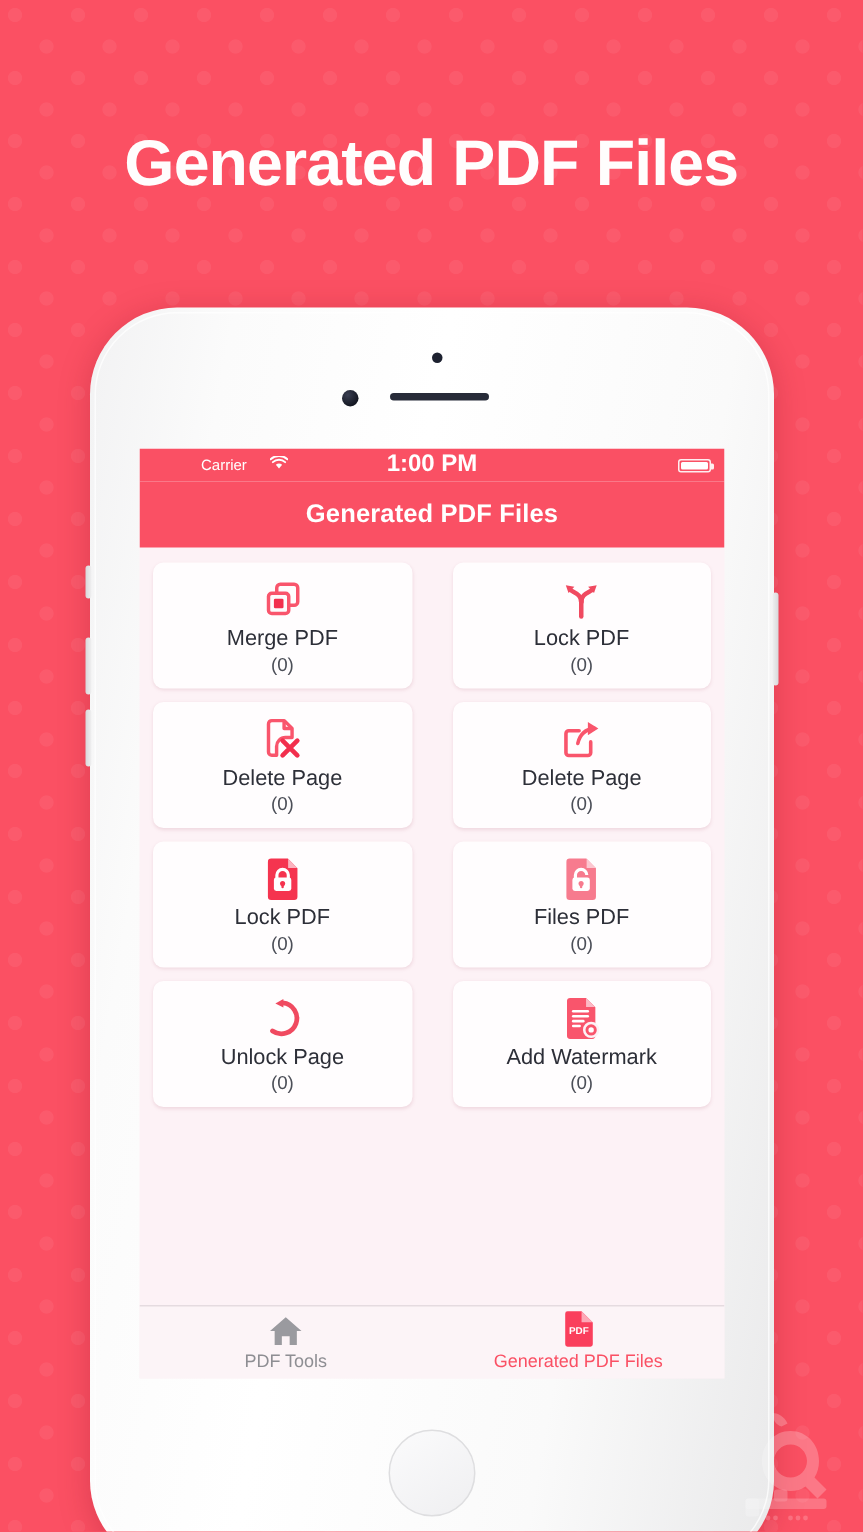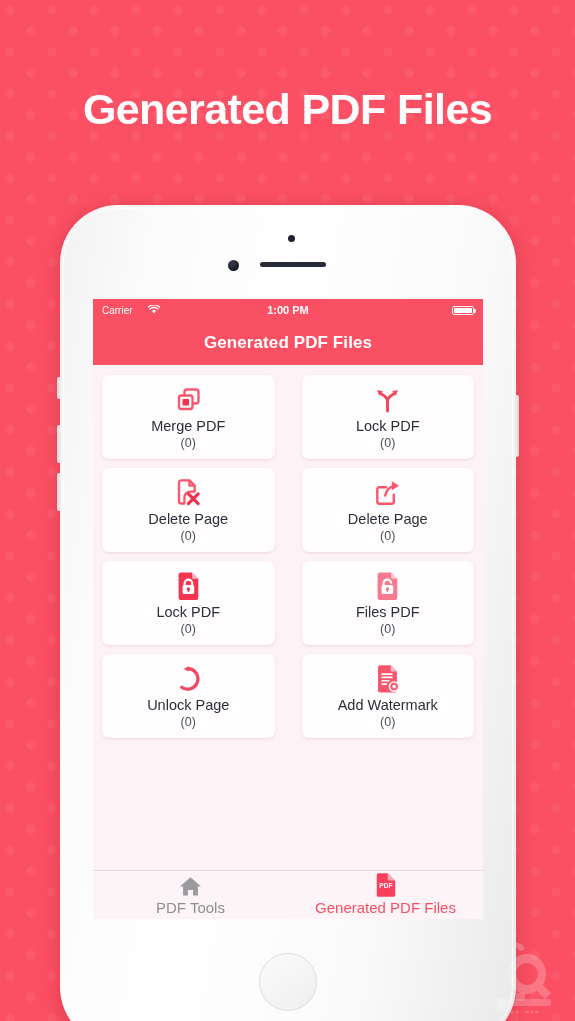--- a/index.html
+++ b/index.html
@@ -82,25 +82,25 @@
   
   .statusbar{
     height:22px;
     background:#fa5064;
     display:flex; align-items:center;
     padding:0 9px;
     color:#ffffff;
     font-size:10px;
     position:relative;
   }
-  .status-left{ display:flex; align-items:center; gap:15px; }
+  .status-left{ display:flex; align-items:center; gap:15px;margin-left:32px; }
   .wifi-icon{ display:block; }
   .status-time{
     position:absolute; left:0; width:100%;
-    text-align:center; font-size:11px; font-weight:bold;
+    text-align:center; font-size:16px; font-weight:bold;
     pointer-events:none;
   }
   .status-right{ margin-left:auto; display:flex; align-items:center; z-index:2;}
   .battery{
     width:22px; height:9px;
     border:1px solid rgba(255,255,255,0.9);
     border-radius:2px;
     position:relative;
     padding:1px;
   }
@@ -165,21 +165,21 @@
     display:flex;
   }
   .tab{
     flex:1;
     display:flex; flex-direction:column;
     align-items:center; justify-content:center;
     gap:2px;
     cursor:pointer;
   }
   .tab-icon{ height:22px; display:flex; align-items:flex-end; justify-content:center; }
-  .tab-label{ font-size:15px; color:#8e8e93; }
+  .tab-label{ font-size:12px; color:#8e8e93; }
   .tab.active .tab-label{ color:#fa5064; }
   .dots-icon{ display:flex; gap:3px; align-items:center; height:22px; }
   .dots-icon span{ width:5px; height:5px; border-radius:50%; background:#8e8e93; }
 
   
   .home-button{
     position:absolute;
     left:50%; transform:translateX(-50%);
     bottom:34px;
     width:58px; height:58px;

